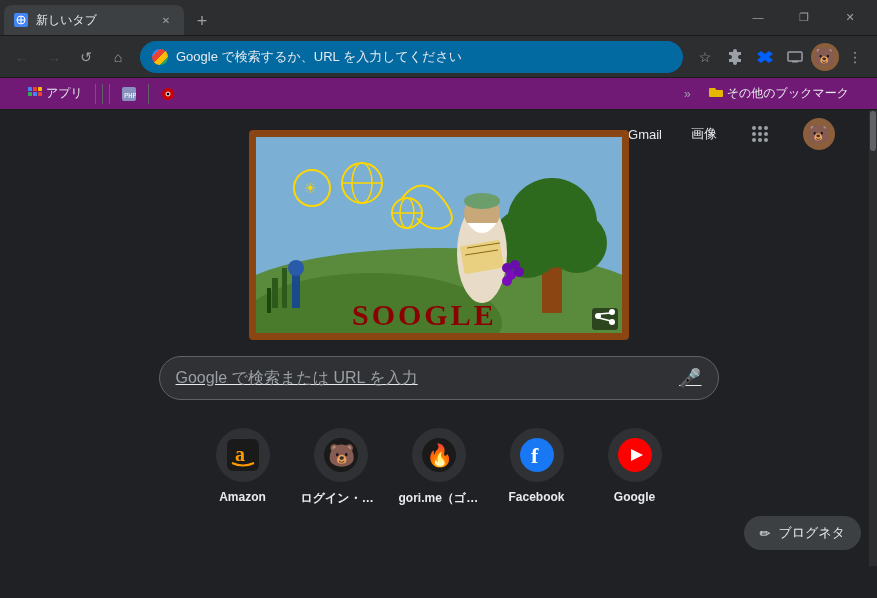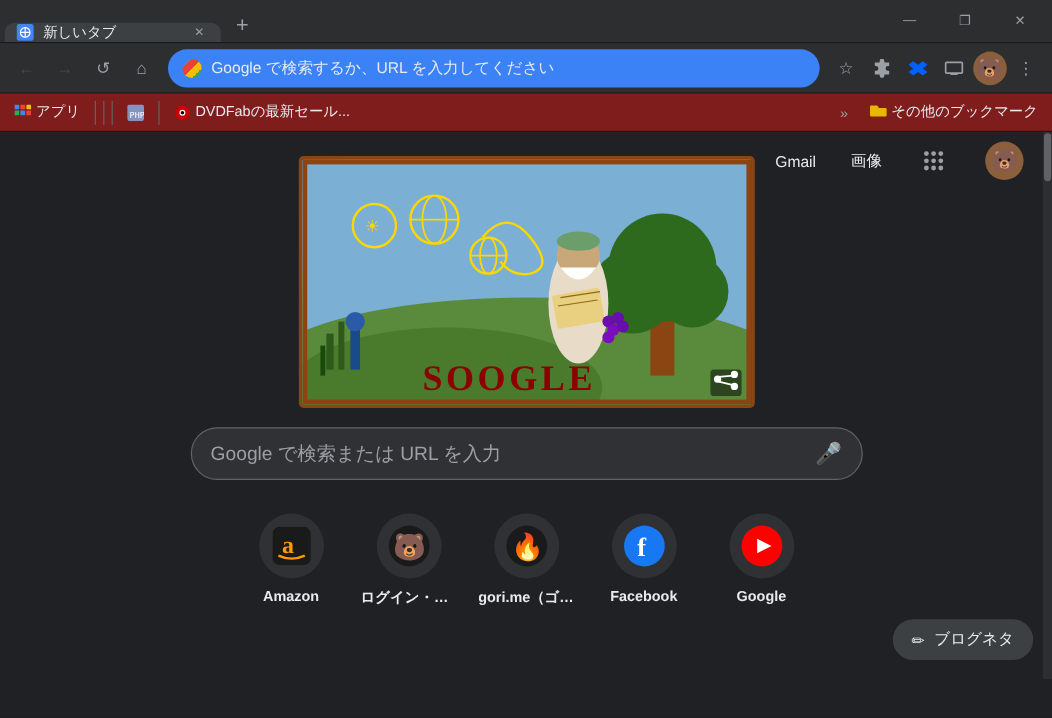--- a/index.html
+++ b/index.html
@@ -16,21 +16,21 @@
     .title-bar {
       background: #2d2e30;
       height: 36px;
       display: flex;
       align-items: flex-end;
       padding: 0 4px;
       border-bottom: 1px solid #1a1a1a;
     }
     .tab {
       background: #3c4043;
-      height: 16px;
+      height: 30px;
       display: flex;
       align-items: center;
       padding: 0 10px;
       border-radius: 8px 8px 0 0;
       min-width: 180px;
       max-width: 220px;
       font-size: 12px;
       color: #e8eaed;
       gap: 8px;
       position: relative;
@@ -104,21 +104,21 @@
       align-items: center;
       justify-content: center;
       color: #9aa0a6;
       cursor: pointer;
       font-size: 14px;
     }
     .nav-btn.disabled { color: #4a4a4a; cursor: default; }
     .address-bar {
       flex: 1;
       height: 32px;
-      background: #3b82f6;
+      background: #0369a1;
       border-radius: 16px;
       display: flex;
       align-items: center;
       padding: 0 12px;
       gap: 8px;
       font-size: 13px;
       color: #e8eaed;
       margin: 0 4px;
       justify-content: center;
     }
@@ -157,25 +157,25 @@
       background: #8b5e3c;
       display: flex;
       align-items: center;
       justify-content: center;
       font-size: 16px;
       cursor: pointer;
     }
 
     
     .bookmarks-bar {
-      background: #7f1d1d;
+      background: #701a75;
       height: 32px;
       display: flex;
       align-items: center;
-      padding: 0 4px;
+      padding: 0 20px;
       gap: 2px;
       border-bottom: 1px solid #1a1a1a;
       font-size: 12px;
       overflow: hidden;
     }
     .bookmark-item {
       display: flex;
       align-items: center;
       gap: 4px;
       padding: 3px 8px;
@@ -223,21 +223,21 @@
       align-items: center;
       padding-top: 20px;
       overflow: hidden;
       position: relative;
     }
 
     
     .newtab-topbar {
       position: absolute;
       top: 8px;
-      right: 24px;
+      right: 42px;
       display: flex;
       align-items: center;
       gap: 29px;
     }
     .newtab-link {
       color: #e8eaed;
       font-size: 13px;
       cursor: pointer;
     }
     .newtab-apps-btn {
@@ -285,20 +285,21 @@
       display: flex;
       align-items: center;
       justify-content: center;
       position: relative;
     }
 
     
     .search-container {
       width: 560px;
       margin-bottom: 28px;
+      text-decoration: underline;
     }
     .search-bar {
       width: 100%;
       height: 44px;
       background: #303134;
       border-radius: 22px;
       display: flex;
       align-items: center;
       padding: 0 16px;
       gap: 10px;
@@ -480,21 +481,20 @@
       <rect width="14" height="14" rx="2" fill="#8892BF"></rect>
       <text x="2" y="11" font-size="7" fill="white" font-family="monospace">PHP</text>
     </svg>
   </div>
   <div class="bookmark-separator"></div>
   <div class="bookmark-item">
     <svg class="bookmark-icon" viewBox="0 0 14 14">
       <circle cx="7" cy="7" r="6" fill="#cc0000"></circle>
       <circle cx="7" cy="7" r="2" fill="#white" stroke="white" stroke-width="1"></circle>
     </svg>
-    <span>DVDFabの最新セール...</span>
   </div>
   <div class="bookmarks-overflow">»</div>
   <div class="other-bookmarks">
     <svg width="14" height="14" viewBox="0 0 14 14" fill="#e6b800">
       <path d="M1 3h5l1.5 2H13a1 1 0 0 1 1 1v5a1 1 0 0 1-1 1H1a1 1 0 0 1-1-1V4a1 1 0 0 1 1-1z"></path>
     </svg>
     <span>その他のブックマーク</span>
   </div>
 </div>
 

